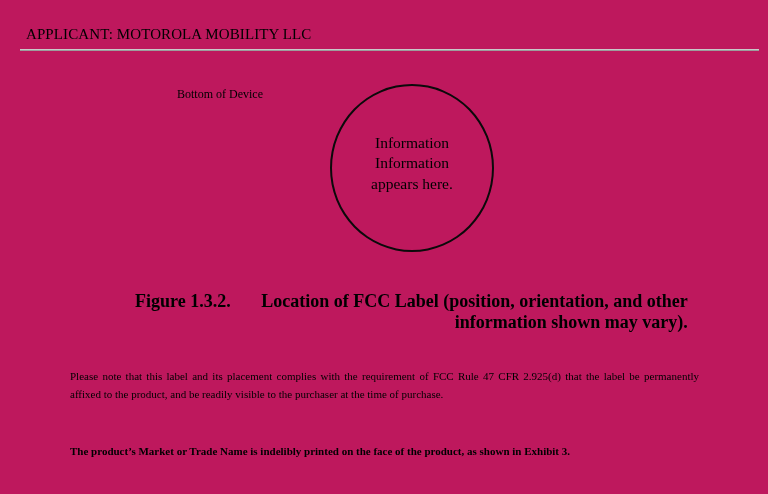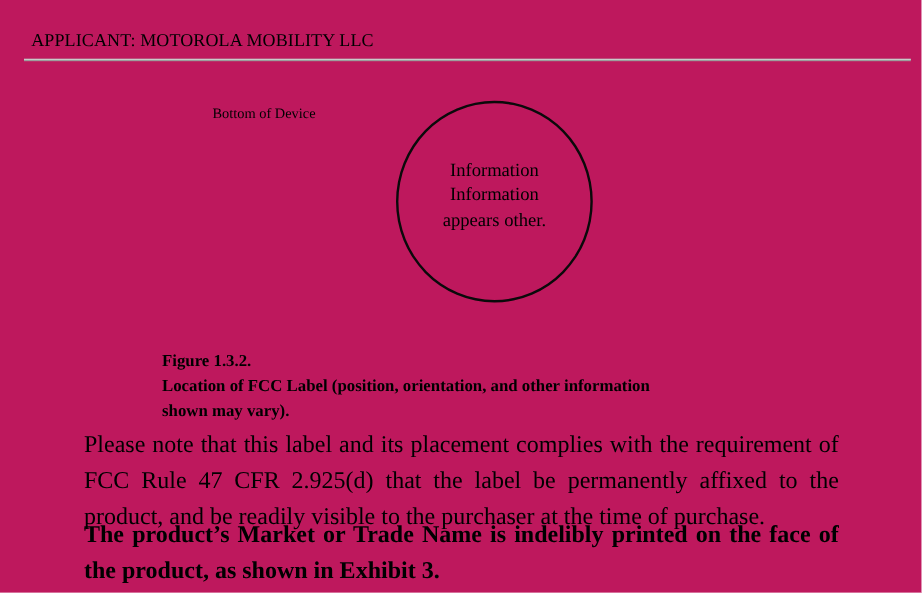--- a/index.html
+++ b/index.html
@@ -64,59 +64,60 @@
     text-align: center;
     font-size: 15.5px;
     line-height: 20.5px;
   }
   .figure-caption {
     position: absolute;
     left: 135px;
     top: 291px;
     display: flex;
     font-weight: bold;
-    font-size: 14px;
+    font-size: 18px;
     line-height: 21px;
-    flex-direction: column;
   }
   .caption-label {
     white-space: nowrap;
     margin-right: 12px;
   }
   .caption-text {
     width: 445px;
+    text-align: right;
   }
   .body-paragraph {
     position: absolute;
     left: 70px;
     width: 629px;
-    font-size: 20px;
-    line-height: 30px;
+    font-size: 11px;
+    line-height: 18px;
     text-align: justify;
+    margin-top: 11px;
   }
   .para-1 { top: 356px; }
   .para-2 { top: 431px; font-weight: bold; }
 </style>
 </head>
 <body>
 
 <div class="page">
 
   <div class="header-left">APPLICANT: MOTOROLA MOBILITY LLC</div>
 
 
   <div class="header-rule"></div>
 
   <div class="device-label">Bottom of Device</div>
 
   <div class="label-circle">
     <div class="circle-text">
       <div>Information</div>
       <div>Information</div>
-      <div>appears other.</div>
+      <div>appears here.</div>
     </div>
   </div>
 
   <div class="figure-caption">
     <span class="caption-label">Figure 1.3.2.</span>
     <span class="caption-text">Location of FCC Label (position, orientation, and other information shown may vary).</span>
   </div>
 
   <p class="body-paragraph para-1">Please note that this label and its placement complies with the requirement of FCC Rule 47 CFR 2.925(d) that the label be permanently affixed to the product, and be readily visible to the purchaser at the time of purchase.</p>
 

